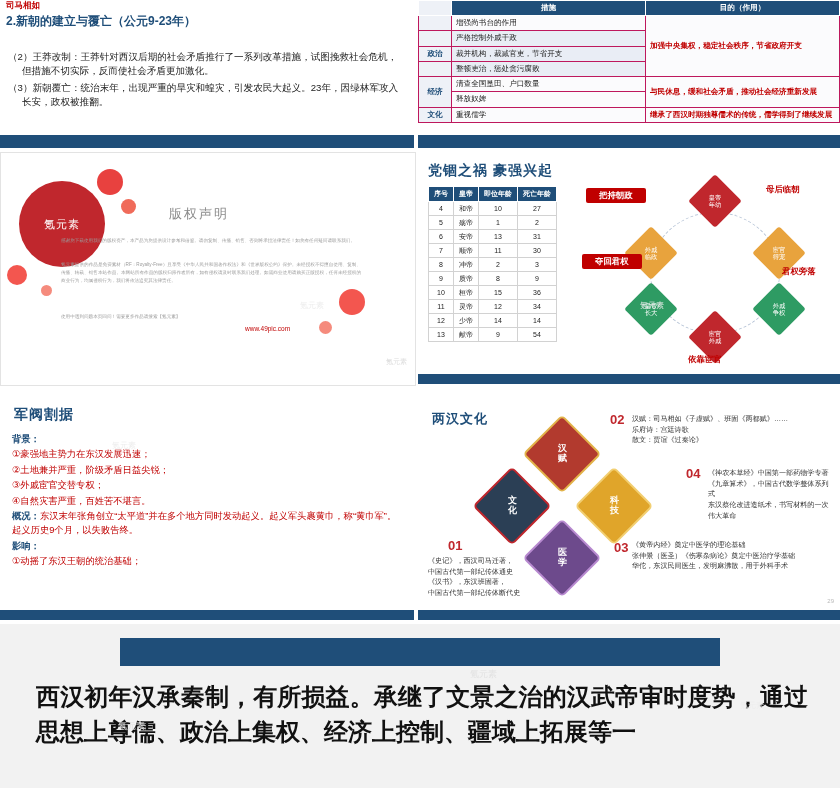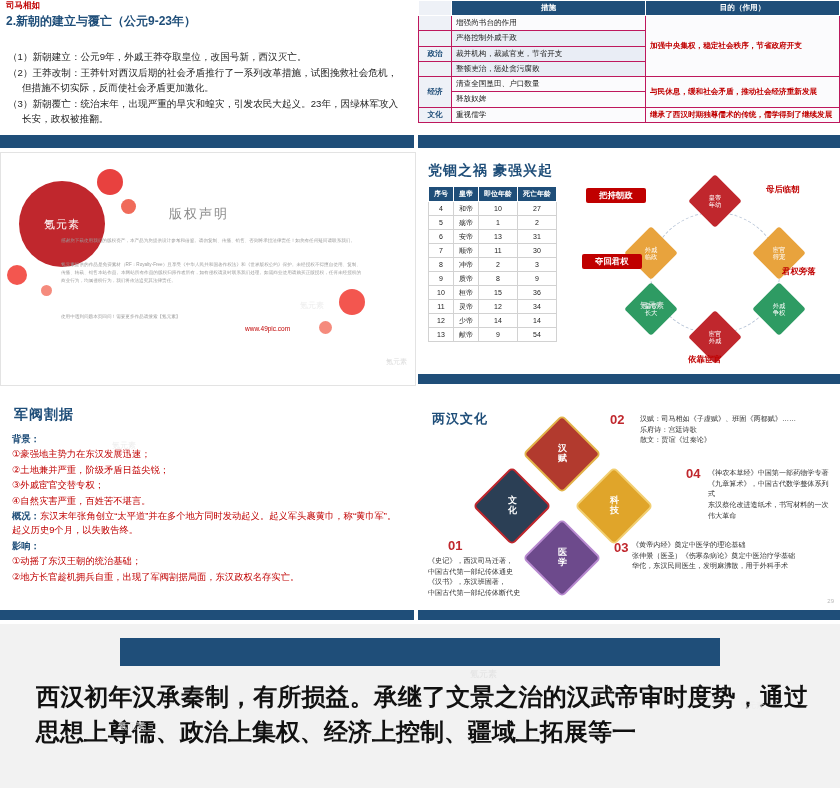--- a/index.html
+++ b/index.html
@@ -96,21 +96,20 @@
 </style>
 </head>
 <body>
 
 <div class="page">
 
   <div class="slide" id="s1">
     <div class="redline">司马相如</div>
     <div class="title">2.新朝的建立与覆亡（公元9-23年）</div>
     <div class="body">
-      <p class="ind">（1）新朝建立：公元9年，外戚王莽夺取皇位，改国号新，西汉灭亡。</p>
       <p class="ind">（2）王莽改制：王莽针对西汉后期的社会矛盾推行了一系列改革措施，试图挽救社会危机，但措施不切实际，反而使社会矛盾更加激化。</p>
       <p class="ind">（3）新朝覆亡：统治末年，出现严重的旱灾和蝗灾，引发农民大起义。23年，因绿林军攻入长安，政权被推翻。</p>
     </div>
     <div class="barbottom"></div>
   </div>
 
   <div class="slide" id="s2">
     <table>
       <tbody>
           <tr>
@@ -281,21 +280,20 @@
     <h2>军阀割据</h2>
     <div class="blk">
       <p class="k">背景：</p>
       <p class="r">①豪强地主势力在东汉发展迅速；</p>
       <p class="r">②土地兼并严重，阶级矛盾日益尖锐；</p>
       <p class="r">③外戚宦官交替专权；</p>
       <p class="r">④自然灾害严重，百姓苦不堪言。</p>
       <p><span class="k">概况：</span><span class="r">东汉末年张角创立“太平道”并在多个地方同时发动起义。起义军头裹黄巾，称“黄巾军”。起义历史9个月，以失败告终。</span></p>
       <p class="k">影响：</p>
       <p class="r">①动摇了东汉王朝的统治基础；</p>
-      <p class="r">②地方长官趁机拥兵自重，出现了军阀割据局面，东汉政权名存实亡。</p>
     </div>
     <div class="barbottom thin"></div>
   </div>
 
   <div class="slide" id="s6">
     <h2>两汉文化</h2>
 
     <div class="dia" style="left:66px;top:90px;background:#2b3f55;">
       <div class="t">文<br>化</div>
     </div>
@@ -311,21 +309,21 @@
 
     <div class="num" style="left:30px;top:150px;">01</div>
     <div class="itxt" style="left:10px;top:168px;width:170px;">
       <div>《史记》，西汉司马迁著，</div>
       <div>中国古代第一部纪传体通史</div>
       <div>《汉书》，东汉班固著，</div>
       <div>中国古代第一部纪传体断代史</div>
     </div>
 
     <div class="num" style="left:192px;top:24px;">02</div>
-    <div class="itxt" style="left:222px;top:26px;width:200px;">
+    <div class="itxt" style="left:214px;top:26px;width:200px;">
       <div>汉赋：司马相如《子虚赋》、班固《两都赋》……</div>
       <div>乐府诗：宫廷诗歌</div>
       <div>散文：贾谊《过秦论》</div>
     </div>
 
     <div class="num" style="left:196px;top:152px;">03</div>
     <div class="itxt" style="left:214px;top:152px;width:204px;">
       <div>《黄帝内经》奠定中医学的理论基础</div>
       <div>张仲景（医圣）《伤寒杂病论》奠定中医治疗学基础</div>
       <div>华佗，东汉民间医生，发明麻沸散，用于外科手术</div>

